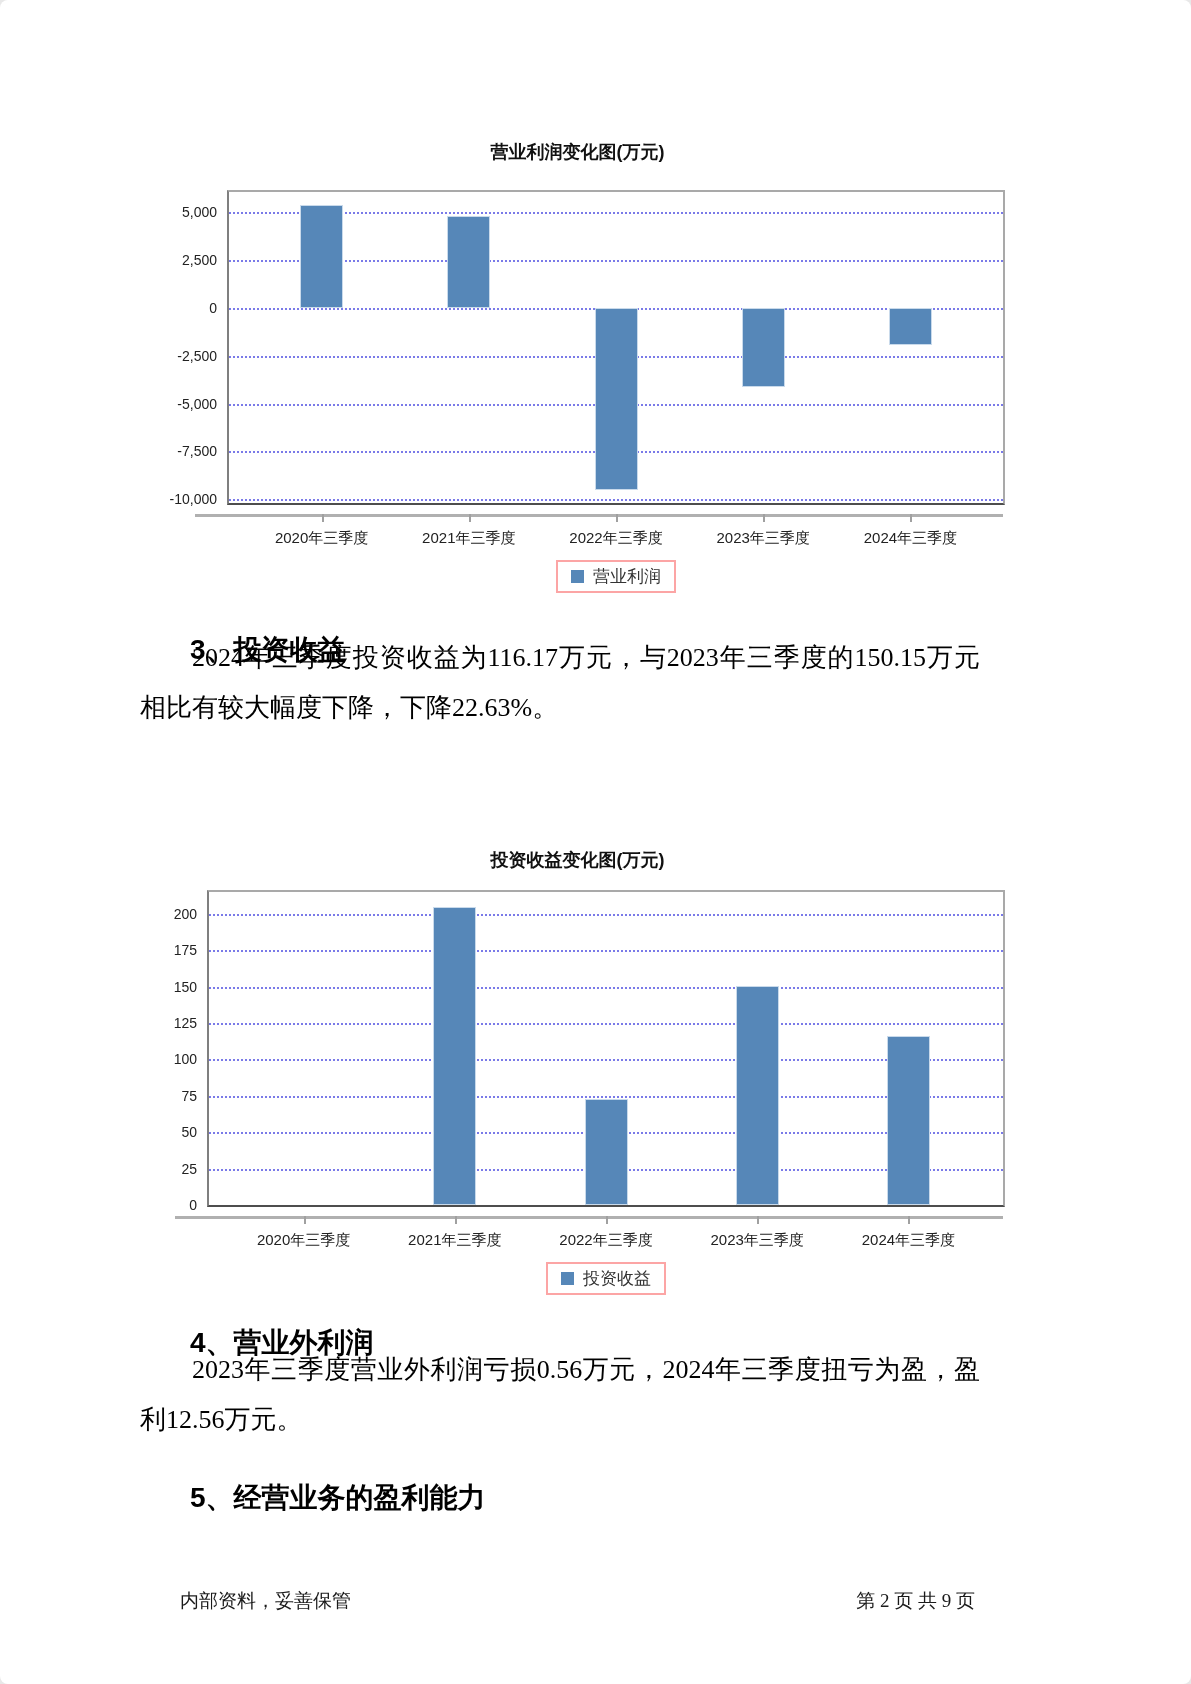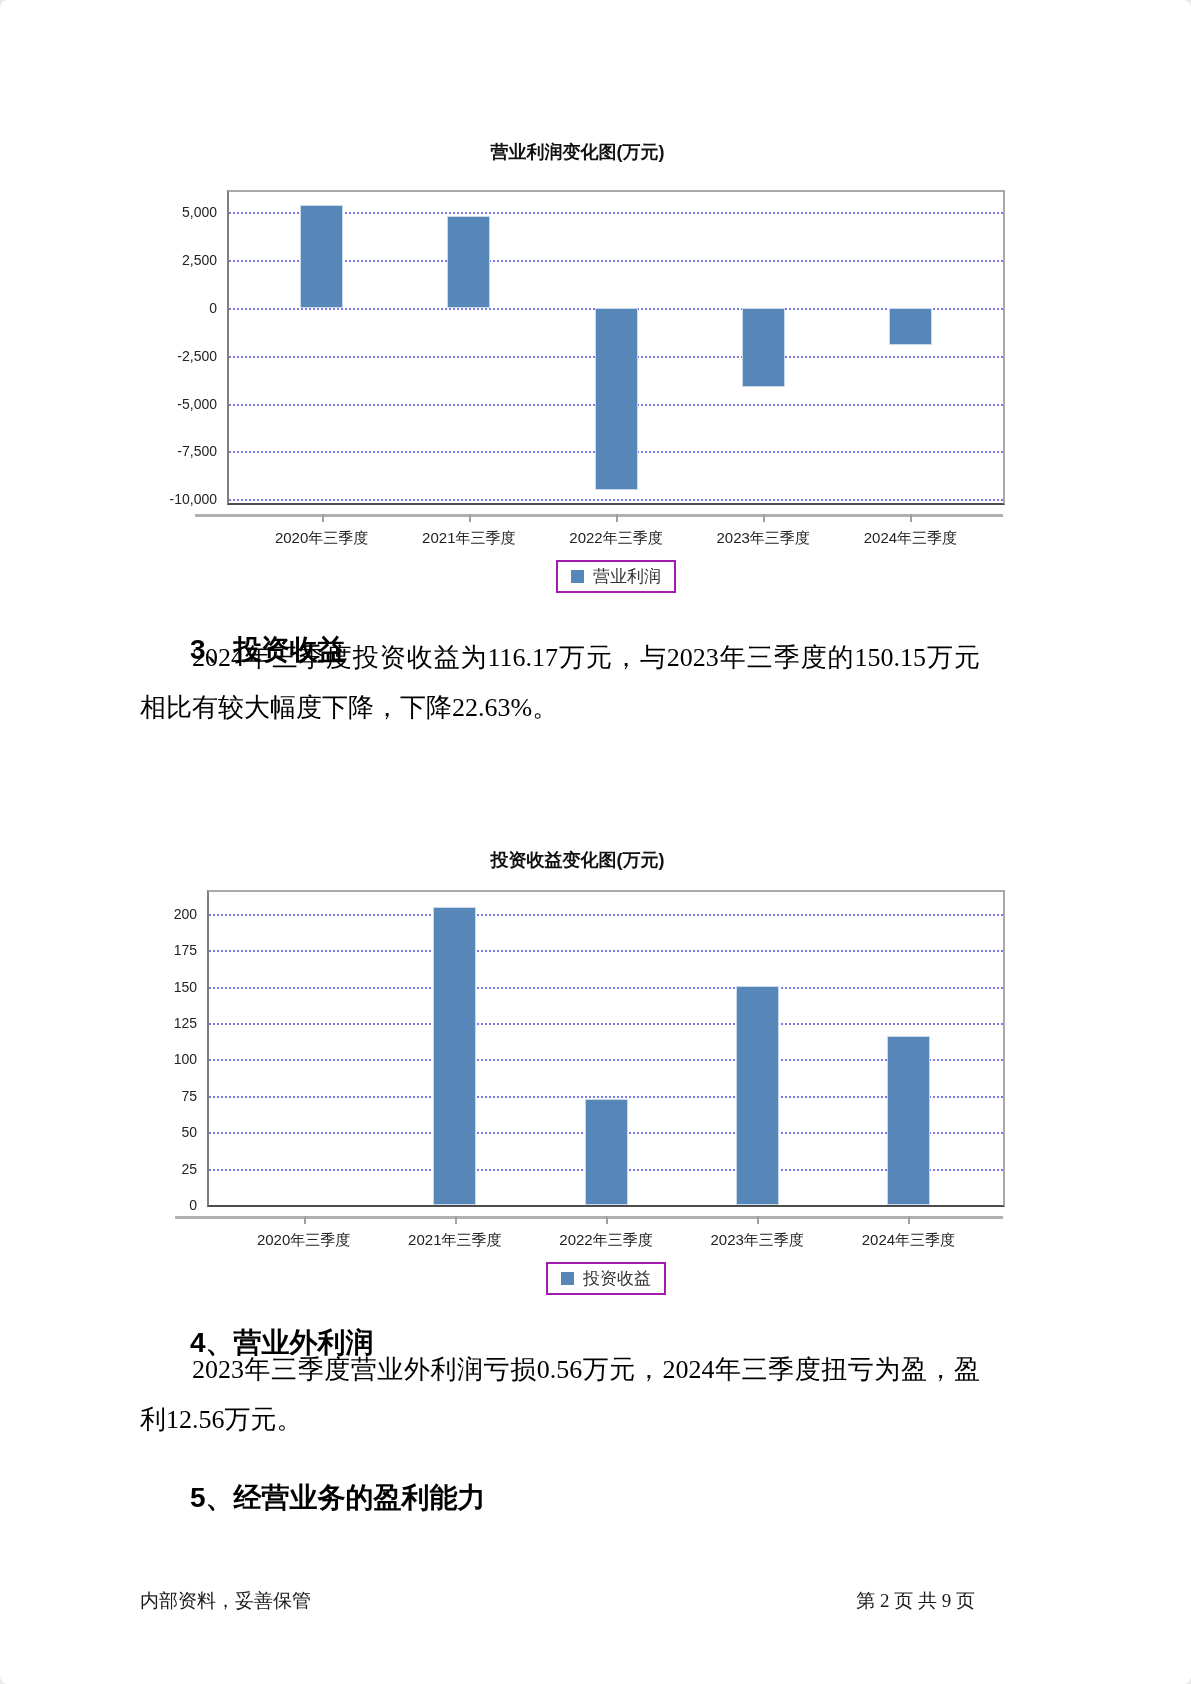--- a/index.html
+++ b/index.html
@@ -19,32 +19,32 @@
     border-top:2px solid #a9a9a9;border-right:2px solid #a9a9a9;
     border-left:2px solid #7f7f7f;border-bottom:2px solid #4d4d4d;}
   .gridline{position:absolute;left:0;right:0;height:0;border-top:2px dotted #7a7ae8;}
   .bar{position:absolute;width:43px;border:1px solid #c9daeb;box-sizing:border-box;}
   .axis-row{position:relative;height:10px;margin-top:9px;}
   .axis-line{position:absolute;top:0;right:2px;height:3px;background:#b0b0b0;}
   .axis-tick{position:absolute;top:0;width:2px;height:8px;background:#a0a0a0;}
   .xlabels{position:relative;height:20px;margin-top:4px;}
   .xtick{position:absolute;width:160px;text-align:center;font-size:15px;line-height:20px;color:#222;white-space:nowrap;}
   .legend-row{display:flex;justify-content:center;margin-top:12px;}
-  .legend-box{display:inline-flex;align-items:center;gap:9px;border:2px solid #a21caf;
+  .legend-box{display:inline-flex;align-items:center;gap:9px;border:2px solid #fca5a5;
     background:#fff;padding:6px 13px;}
   .legend-swatch{width:13px;height:13px;display:inline-block;}
   .legend-label{font-size:17px;color:#333;line-height:17px;}
   
   .sec-heading{position:absolute;left:190px;font-family:"Liberation Sans","DejaVu Sans",sans-serif;
     font-size:28px;font-weight:bold;line-height:34px;color:#000;white-space:nowrap;}
   .body-para{position:absolute;left:140px;width:840px;font-size:26px;line-height:50px;
     text-align:justify;text-indent:2em;color:#000;}
   .footer{position:absolute;left:0;right:0;top:1588px;display:flex;justify-content:space-between;
     padding:0 216px 0 140px;font-size:19px;color:#1a1a1a;}
-  .footer div{white-space:nowrap;}
+  .footer div{white-space:nowrap;margin-left:40px;}
 </style>
 </head>
 <body>
 
 <div class="page">
 
   <section class="chart-block" style="top:140px;">
     <div class="chart-title" style="margin-bottom:26px;">营业利润变化图(万元)</div>
     <div class="plot-wrap">
       <div class="ylabels" style="width: 67px;">

